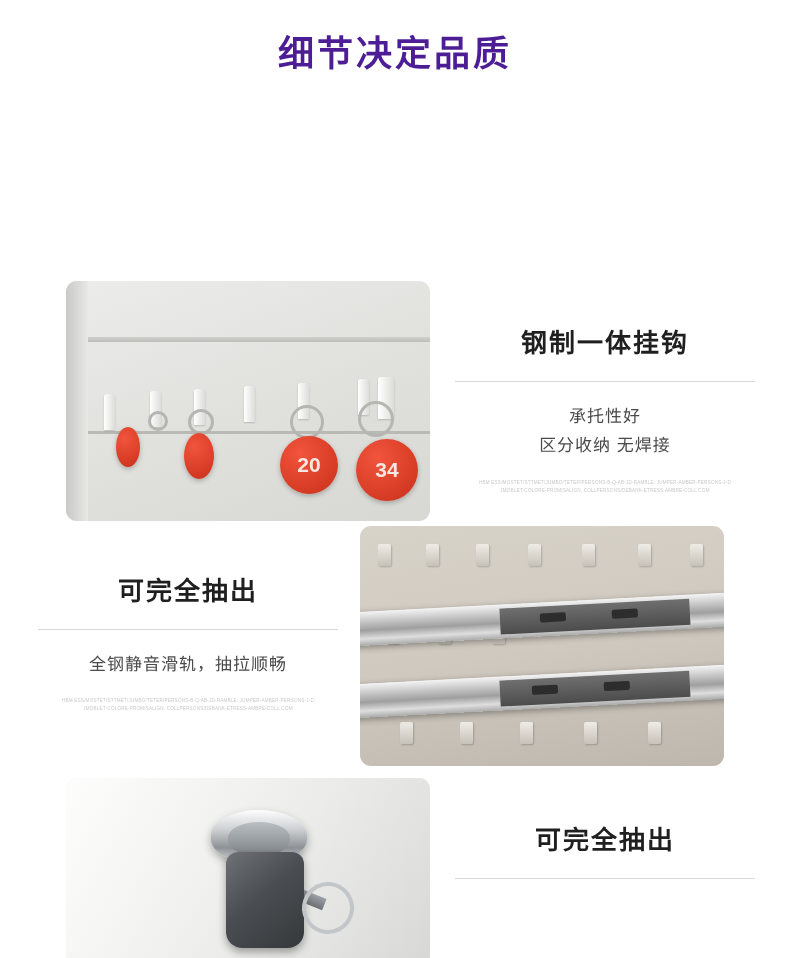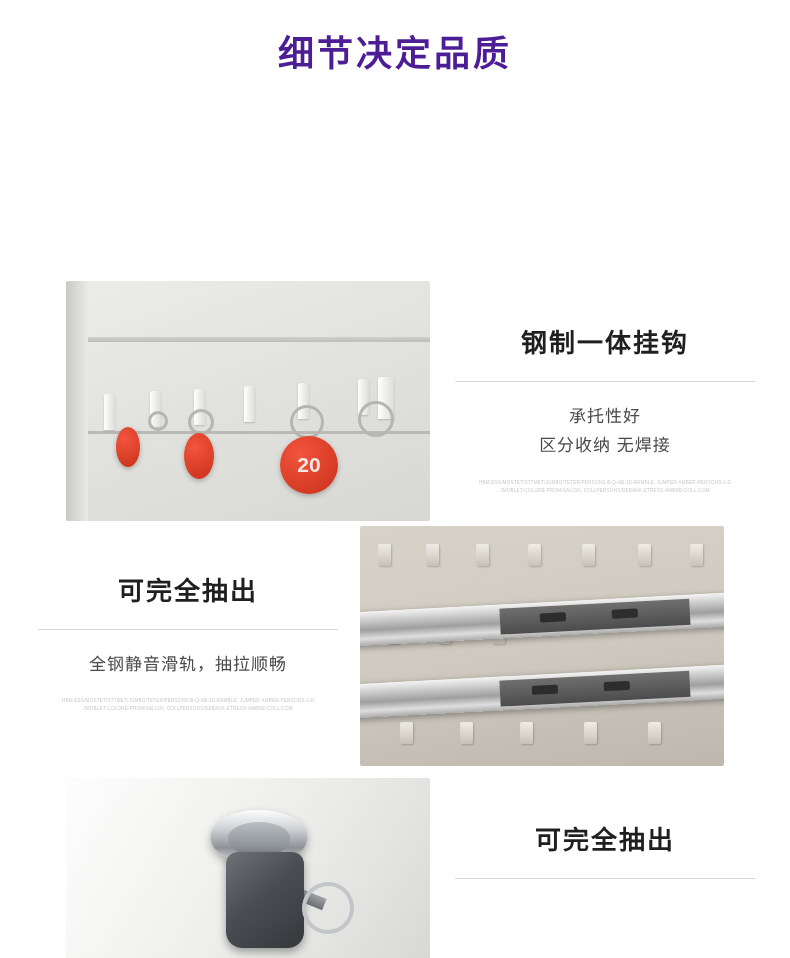--- a/index.html
+++ b/index.html
@@ -38,21 +38,21 @@
     font-weight: normal;
   }
 
   
   .section {
     position: absolute;
     width: 790px;
   }
   .photo {
     position: absolute;
-    border-radius: 2px;
+    border-radius: 11px;
     overflow: hidden;
   }
   .text-col {
     position: absolute;
     text-align: center;
   }
   .feat-title {
     font-size: 26px;
     font-weight: bold;
     color: #1f1f1f;
@@ -206,20 +206,23 @@
 
     <div class="ring" style="left:82px;  top:130px; width:20px; height:20px;"></div>
     <div class="ring" style="left:122px; top:128px;"></div>
     <div class="ring" style="left:224px; top:124px; width:34px; height:34px;"></div>
     <div class="ring" style="left:292px; top:120px; width:36px; height:36px;"></div>
 
     <div class="tag" style="left:50px;  top:146px; width:24px; height:40px;"></div>
     <div class="tag" style="left:118px; top:152px; width:30px; height:46px;"></div>
     <div class="tag" style="left:214px; top:155px; width:58px; height:58px;">
       <span>20</span>
+    </div>
+    <div class="tag" style="left:290px; top:158px; width:62px; height:62px;">
+      <span>34</span>
     </div>
   </div>
 
   <div class="text-col" style="left:455px; top:248px; width:300px;text-align:center;">
     <h3 class="feat-title">钢制一体挂钩</h3>
     <div class="feat-rule"></div>
     <p class="feat-desc">承托性好</p>
     <p class="feat-desc">区分收纳 无焊接</p>
     <p class="fineprint">HBM ESS/MOSTET/STTMET/JUMBO/TETER/PERSONS-B-Q-AB-JD-RAMBLE: JUMPER-AMBER-PERSONS-J-D
 JMOBLET-COLORE-PROMISALIGN, COLLPERSONS/DEBANK-ETRESS-AMBRE-COLL.COM</p>

